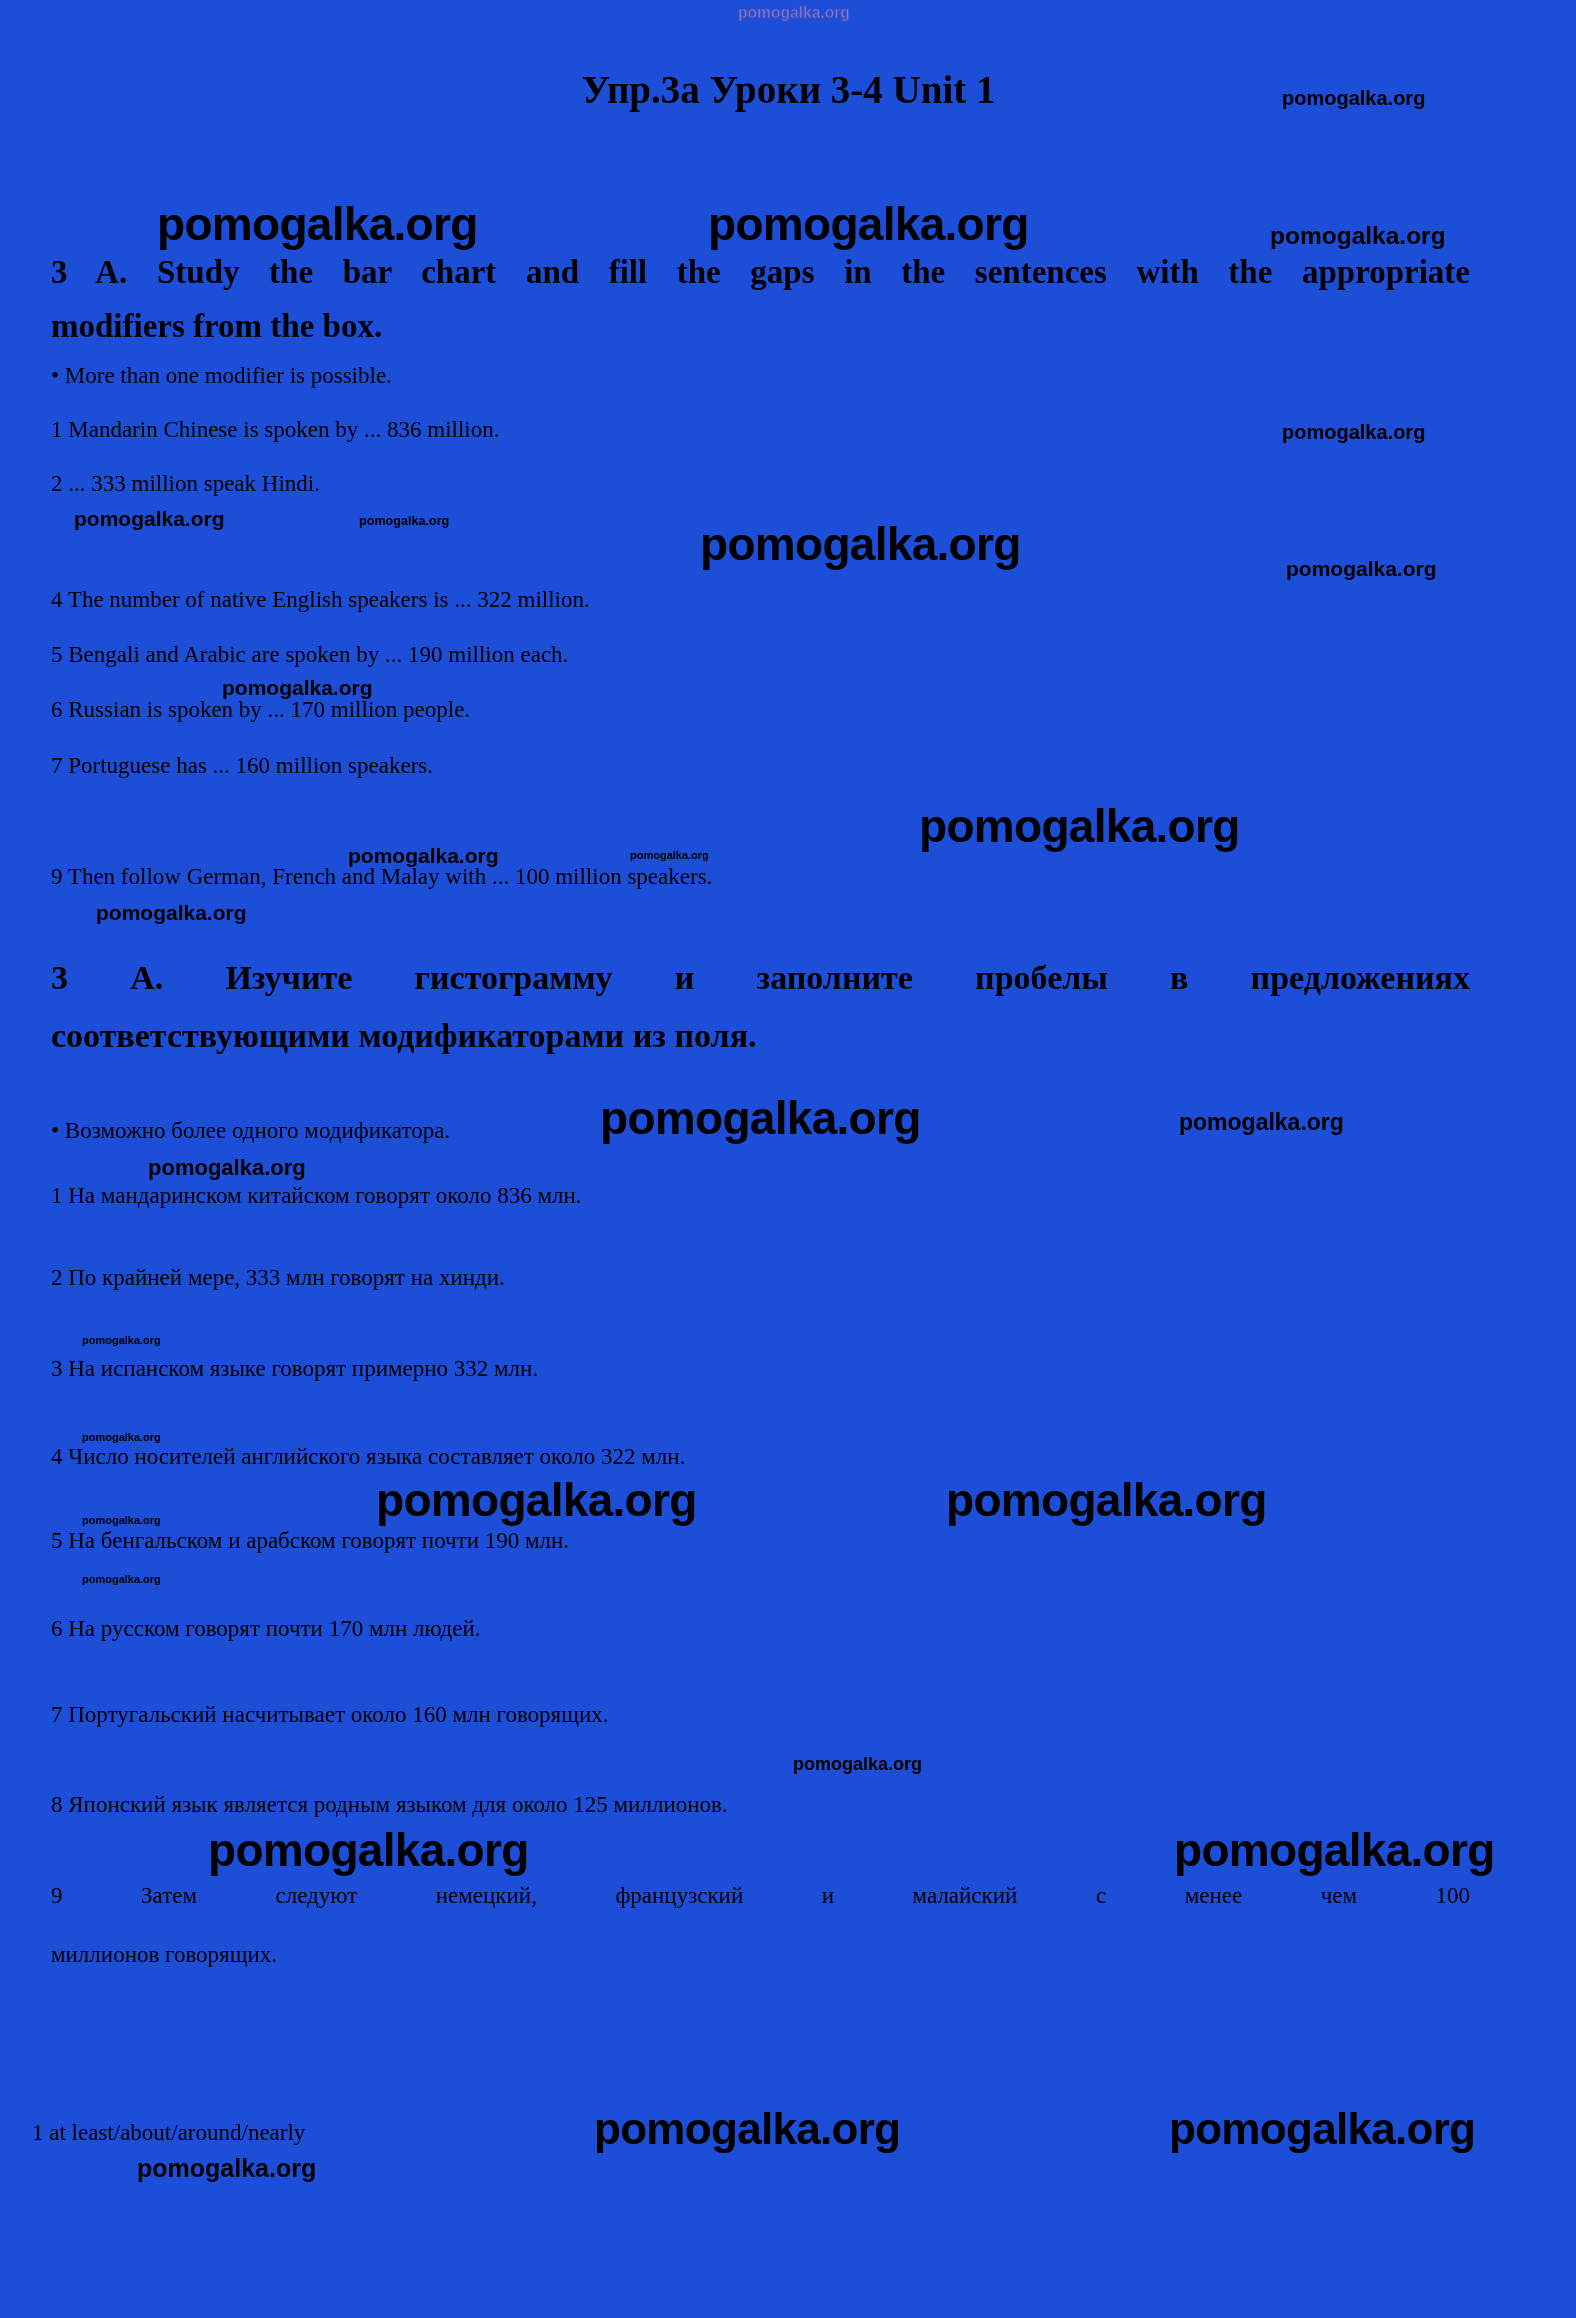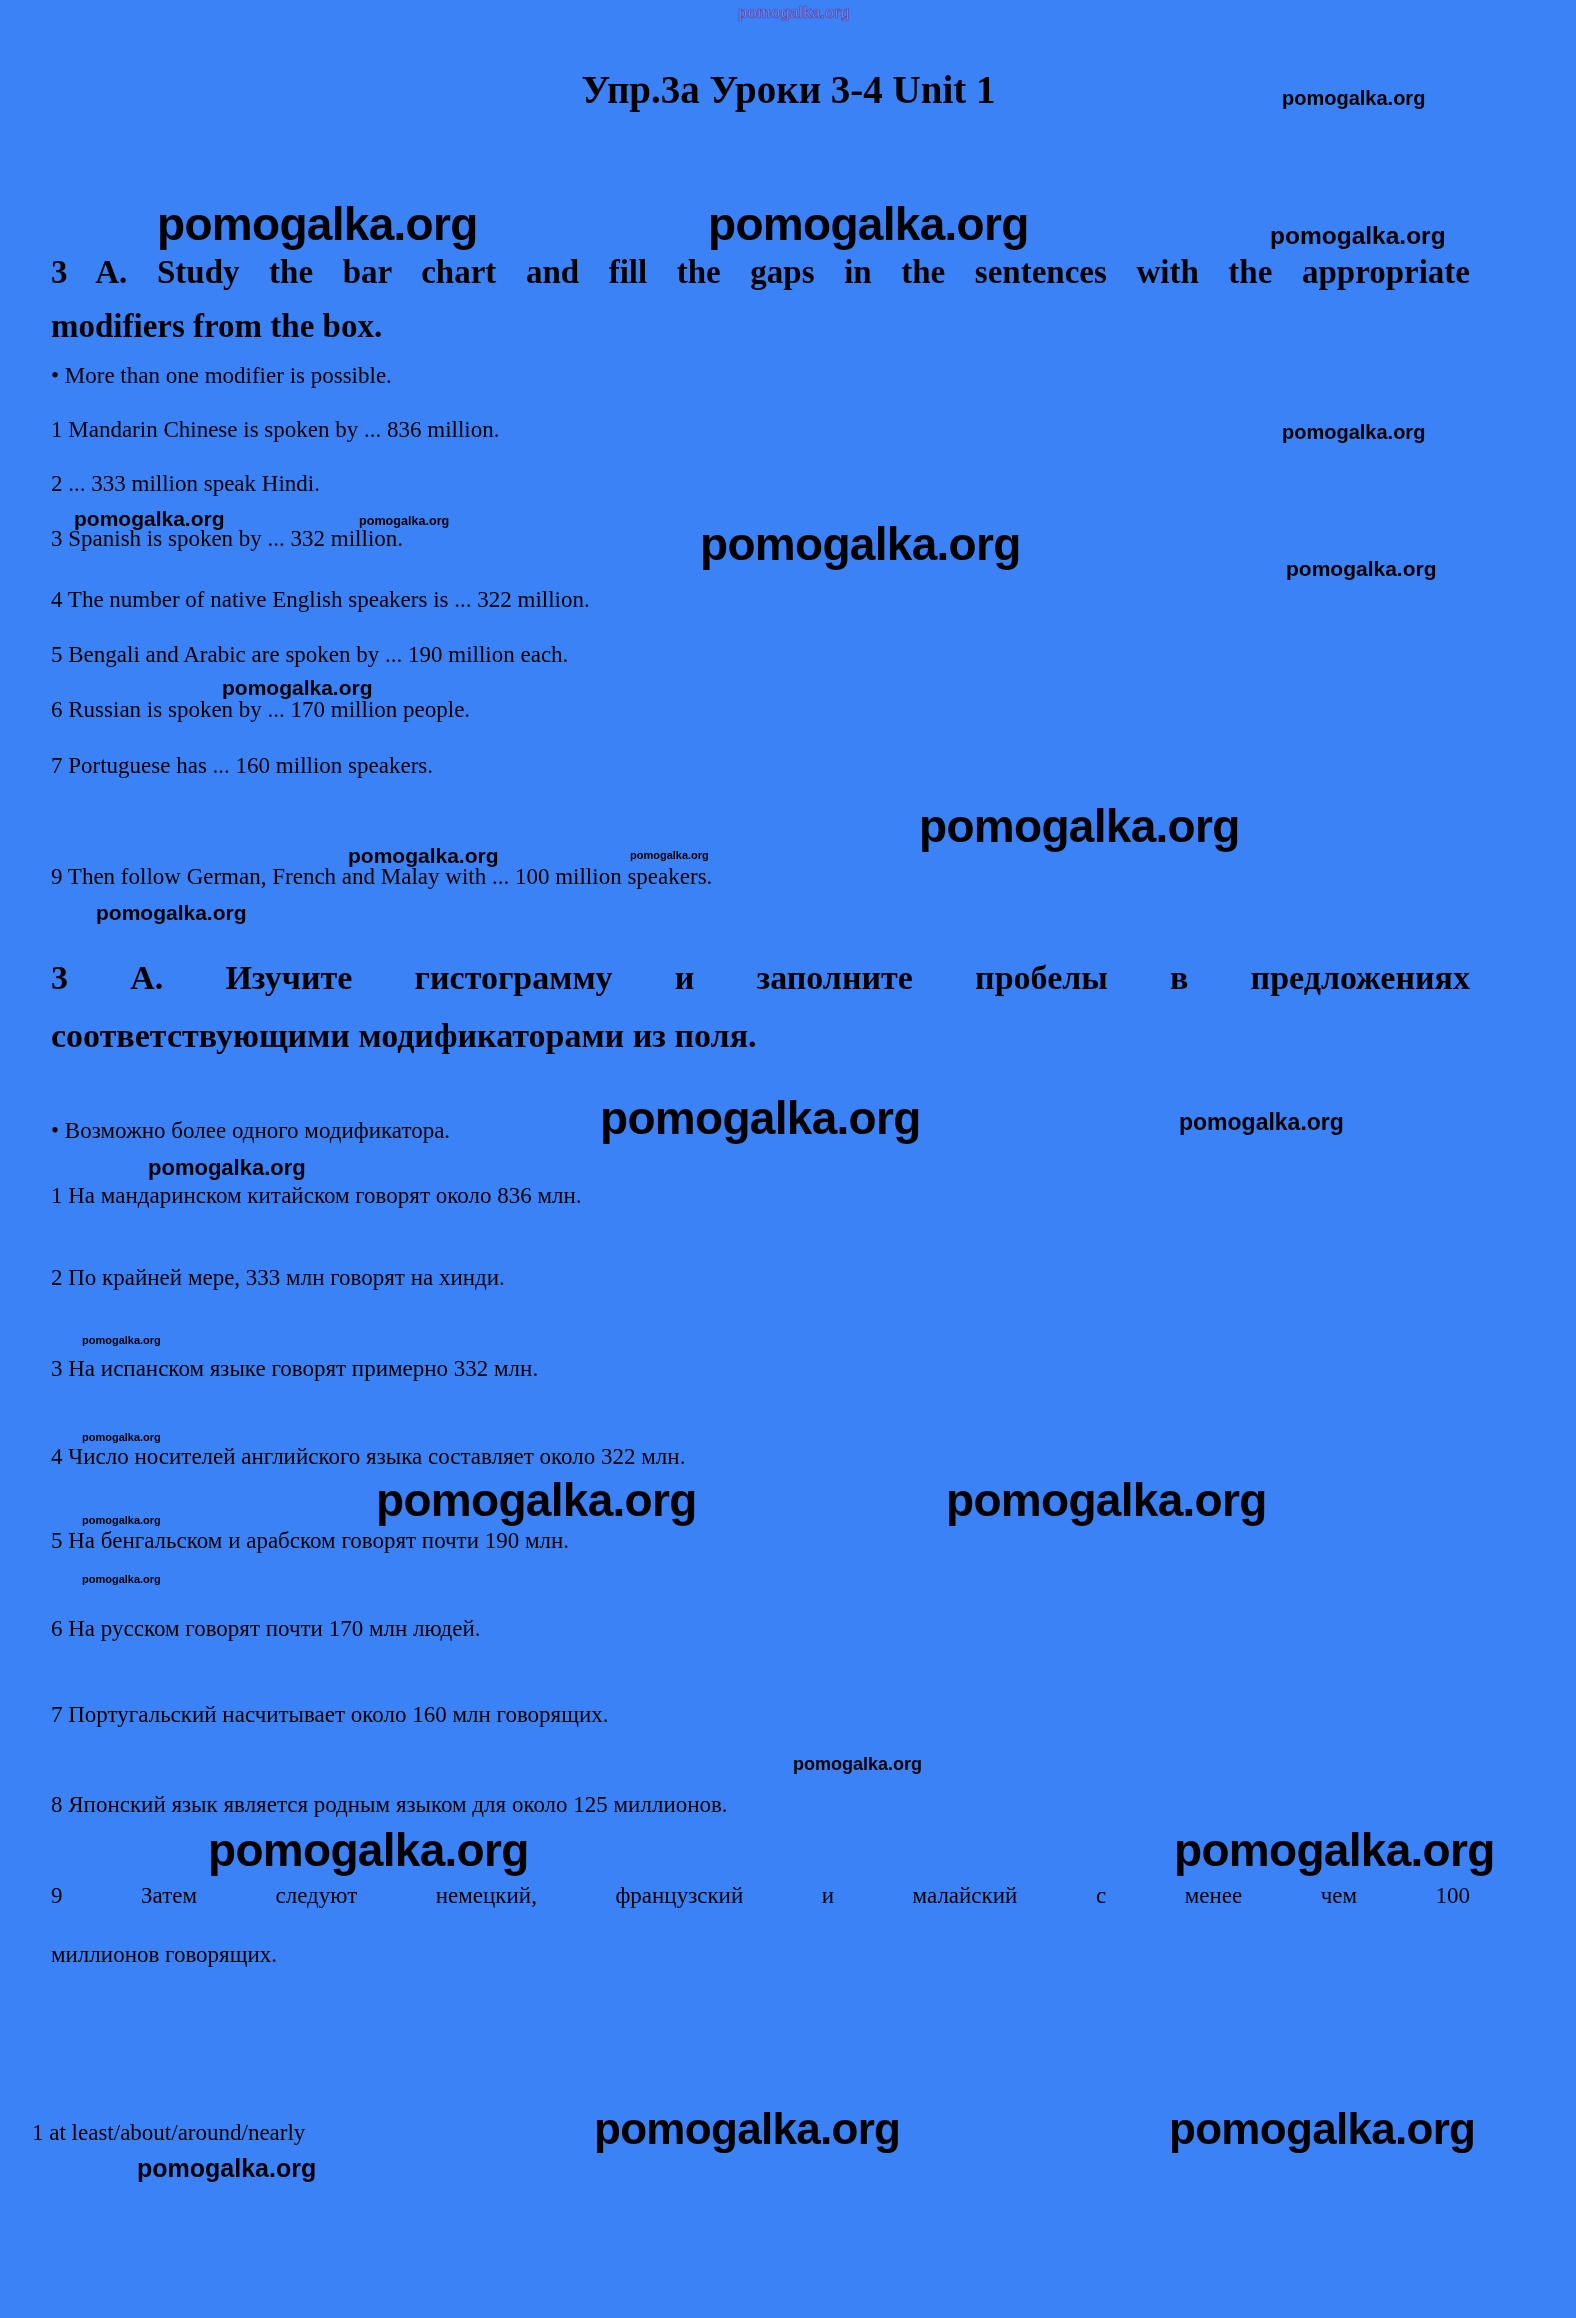--- a/index.html
+++ b/index.html
@@ -4,21 +4,21 @@
 <style>
   html, body {
     margin: 0;
     padding: 0;
     background: #ffffff;
   }
   .page {
     position: relative;
     width: 1577px;
     height: 2319px;
-    background: #3b82f6;
+    background: #1d4ed8;
     overflow: hidden;
     font-family: "Liberation Serif", serif;
     color: #000000;
   }
   .abs { position: absolute; white-space: nowrap; line-height: 1.12; }
 
   
   .txt  { font-size: 23px; }
   .just {
     white-space: normal;
@@ -65,21 +65,20 @@
   <div class="abs txt" style="left:51px; top:363px;">• More than one modifier is possible.</div>
 
   <div class="abs txt" style="left:51px; top:417px;">1 Mandarin Chinese is spoken by ... 836 million.</div>
   <div class="abs wm wm-med" style="left:1282px; top:421px; font-size:20px;">pomogalka.org</div>
 
   <div class="abs txt" style="left:51px; top:471px;">2 ... 333 million speak Hindi.</div>
 
   <div class="abs wm wm-sm" style="left:74px; top:507px;">pomogalka.org</div>
   <div class="abs wm wm-tiny" style="left:359px; top:514px; font-size:12.6px;">pomogalka.org</div>
 
-  <div class="abs txt" style="left:51px; top:526px;">3 Spanish is spoken by ... 332 million.</div>
   <div class="abs wm wm-big" style="left:700px; top:519px;">pomogalka.org</div>
   <div class="abs wm wm-med" style="left:1286px; top:557px; font-size:21px;">pomogalka.org</div>
 
   <div class="abs txt" style="left:51px; top:587px;">4 The number of native English speakers is ... 322 million.</div>
 
   <div class="abs txt" style="left:51px; top:642px;">5 Bengali and Arabic are spoken by ... 190 million each.</div>
   <div class="abs wm wm-sm" style="left:222px; top:676px;">pomogalka.org</div>
 
   <div class="abs txt" style="left:51px; top:697px;">6 Russian is spoken by ... 170 million people.</div>
 

